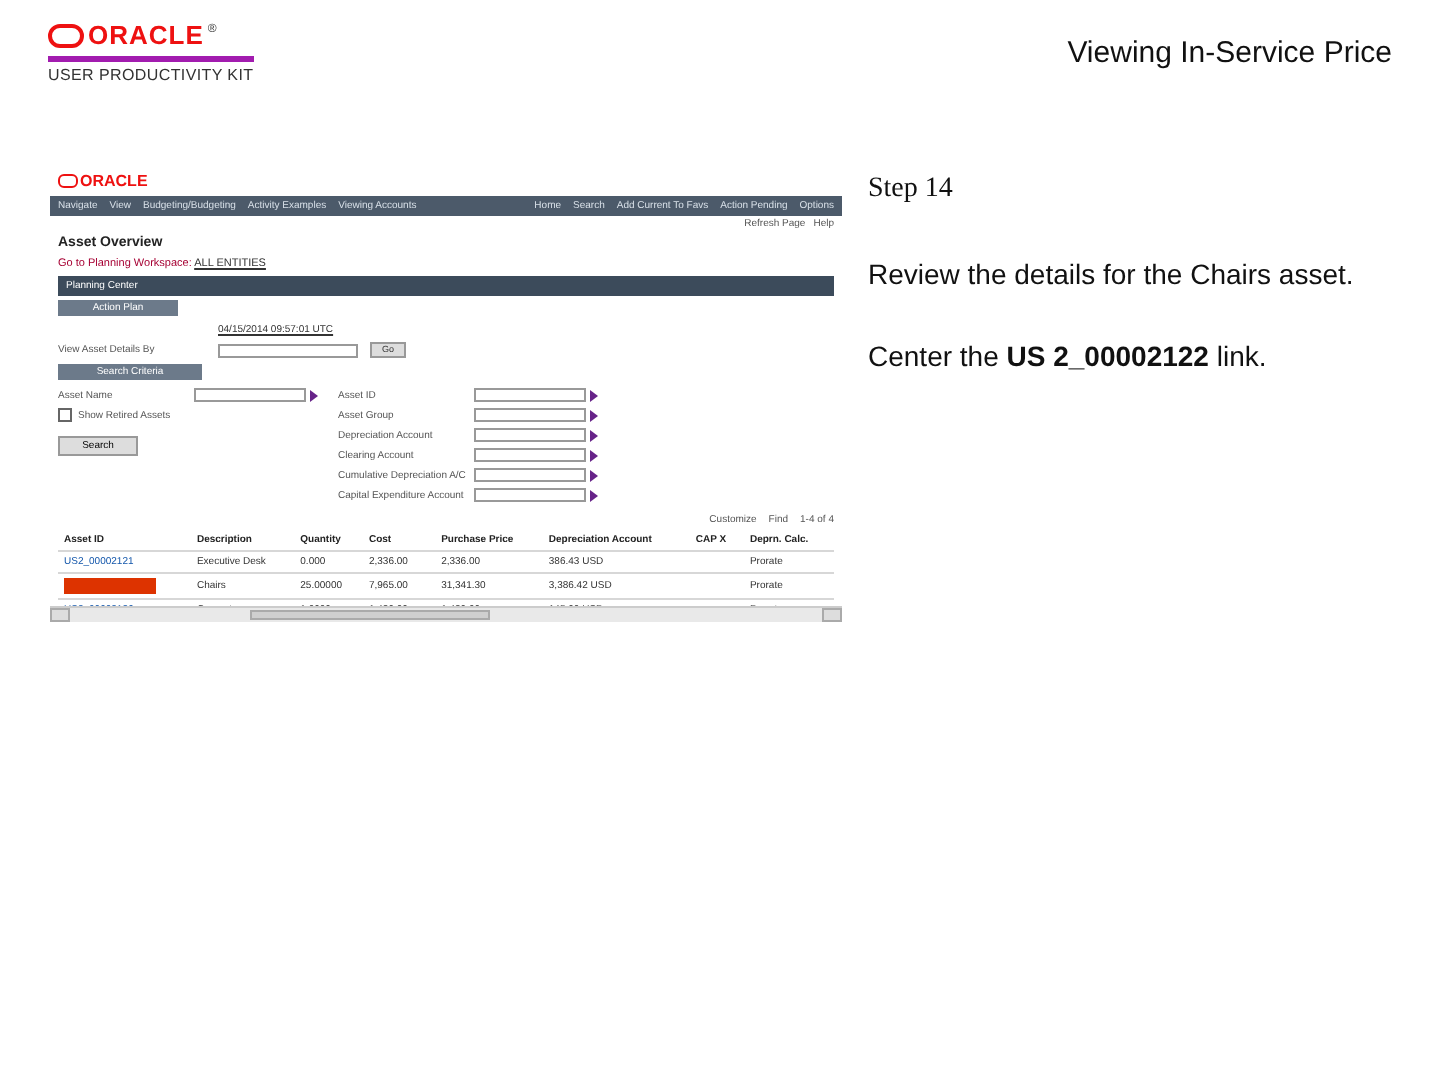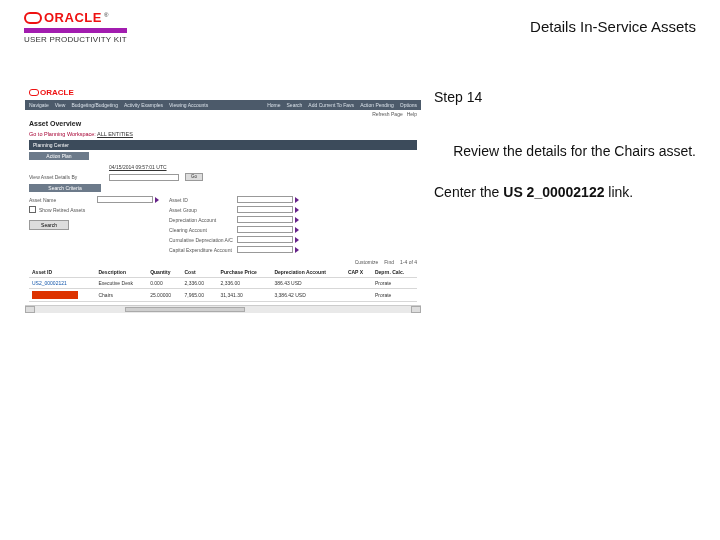--- a/index.html
+++ b/index.html
@@ -4,21 +4,21 @@
 <style>
   * { margin: 0; padding: 0; box-sizing: border-box; }
   body { width: 720px; height: 540px; background: #fff; font-family: Arial, Helvetica, sans-serif; position: relative; }
 
   .header { display: flex; justify-content: space-between; padding: 10px 24px 10px 24px; align-items: flex-start; }
   .logo-block { display: flex; flex-direction: column; }
   .oracle-logo { display: flex; align-items: center; gap: 2px; }
   .oracle-logo .mark { width: 18px; height: 12px; border: 2px solid #e11; border-radius: 6px; }
   .oracle-logo .text { color: #e11; font-weight: 700; font-size: 13px; letter-spacing: .5px; }
   .oracle-logo .tm { font-size: 6px; color: #333; margin-top: -6px; }
-  .logo-sub { font-size: 8px; letter-spacing: .2px; margin-top: 3px; border-top: 5px solid #a21caf; padding-top: 2px; color: #333; }
+  .logo-sub { font-size: 8px; letter-spacing: .2px; margin-top: 3px; border-top: 3px solid #a21caf; padding-top: 2px; color: #333; }
   .page-title { font-size: 15px; color: #111; padding-top: 8px; }
 
   .content { display: flex; padding: 30px 24px 0 24px; gap: 12px; }
 
   .screenshot { width: 398px; height: 230px; background: #fff; position: relative; overflow: hidden; border: 1px solid #fff; }
   .mini-logo { position: absolute; top: 2px; left: 2px; display: flex; align-items: center; gap: 1px; background: #fff; padding: 1px 2px; }
   .mini-logo .mark { width: 10px; height: 7px; border: 1.5px solid #e11; border-radius: 3px; }
   .mini-logo .text { color: #e11; font-weight: 700; font-size: 8px; }
 
   .navbar { position: absolute; top: 15px; left: 0; right: 0; height: 10px; background: #4c5a6a; display: flex; align-items: center; padding: 0 4px; color: #d8e0e8; font-size: 5px; justify-content: space-between; }
@@ -59,37 +59,37 @@
   .table td.link { color: #15a; }
   .redmark { background: #d30; width: 46px; height: 8px; }
 
   .scrollbar-h { position: absolute; bottom: 0; left: 0; right: 0; height: 8px; background: #e9e9e9; border-top: 1px solid #ccc; }
   .scrollbar-h .thumb { position: absolute; left: 100px; width: 120px; top: 1px; bottom: 1px; background: #cfcfcf; border: 1px solid #aaa; }
   .scrollbar-h .arrow { position: absolute; top: 0; bottom: 0; width: 10px; background: #ddd; border: 1px solid #aaa; }
   .scrollbar-h .arrow.l { left: 0; }
   .scrollbar-h .arrow.r { right: 0; }
 
   .instructions { flex: 1; padding-top: 2px; font-size: 14px; color: #111; line-height: 1.6; }
-  .instructions .step { margin-bottom: 32px; }
-  .instructions .body { margin-bottom: 18px; text-align: right; }
+  .instructions .step { margin-bottom: 20px; font-family: Liberation Serif, serif; }
+  .instructions .body { margin-bottom: 18px; }
   .instructions .linktext b { font-weight: 700; margin-top: 22px; }
 </style>
 </head>
 <body>
 
 <div class="header">
   <div class="logo-block">
     <div class="oracle-logo">
       <span class="mark"></span>
       <span class="text">ORACLE</span>
       <span class="tm">®</span>
     </div>
     <div class="logo-sub">USER PRODUCTIVITY KIT</div>
   </div>
-  <div class="page-title">Details In-Service Assets</div>
+  <div class="page-title">Viewing In-Service Price</div>
 </div>
 
 <div class="content">
   <div class="screenshot">
     <div class="mini-logo">
       <span class="mark"></span>
       <span class="text">ORACLE</span>
     </div>
 
     <div class="navbar">

